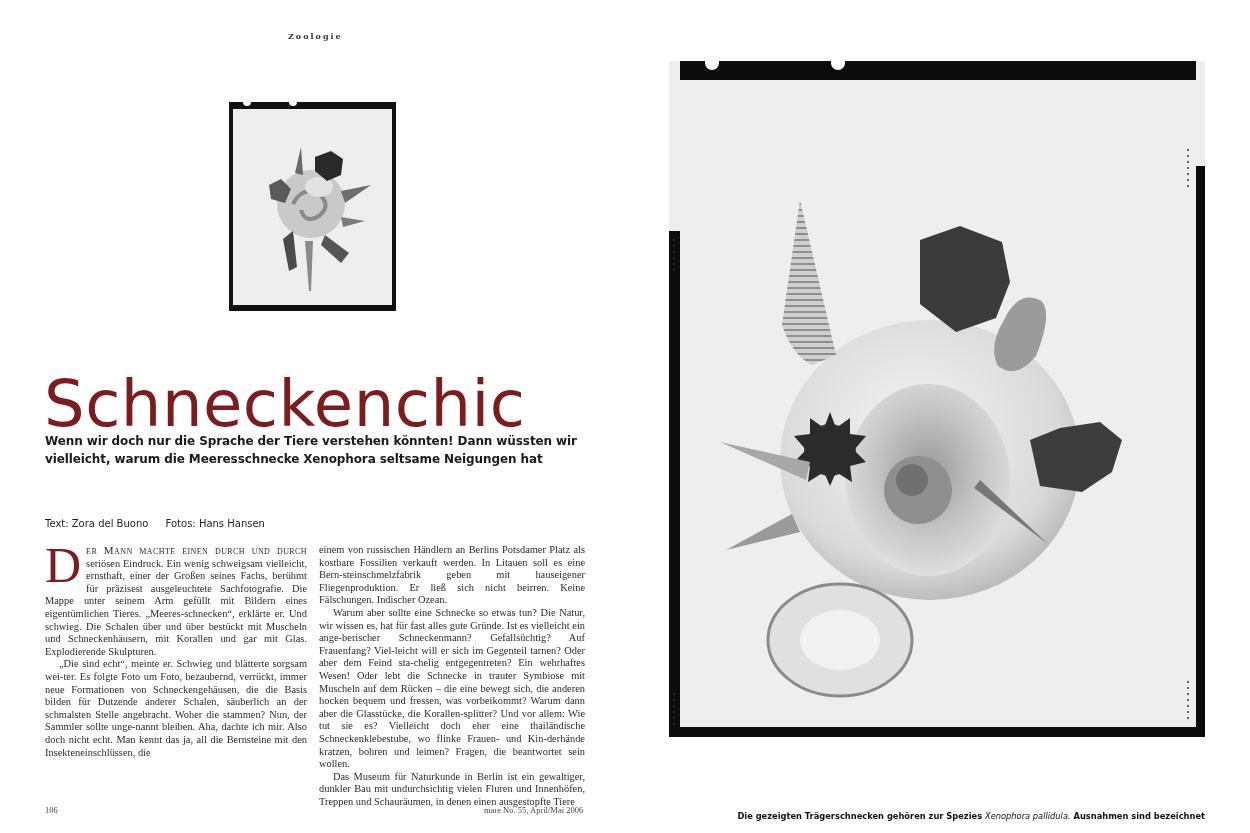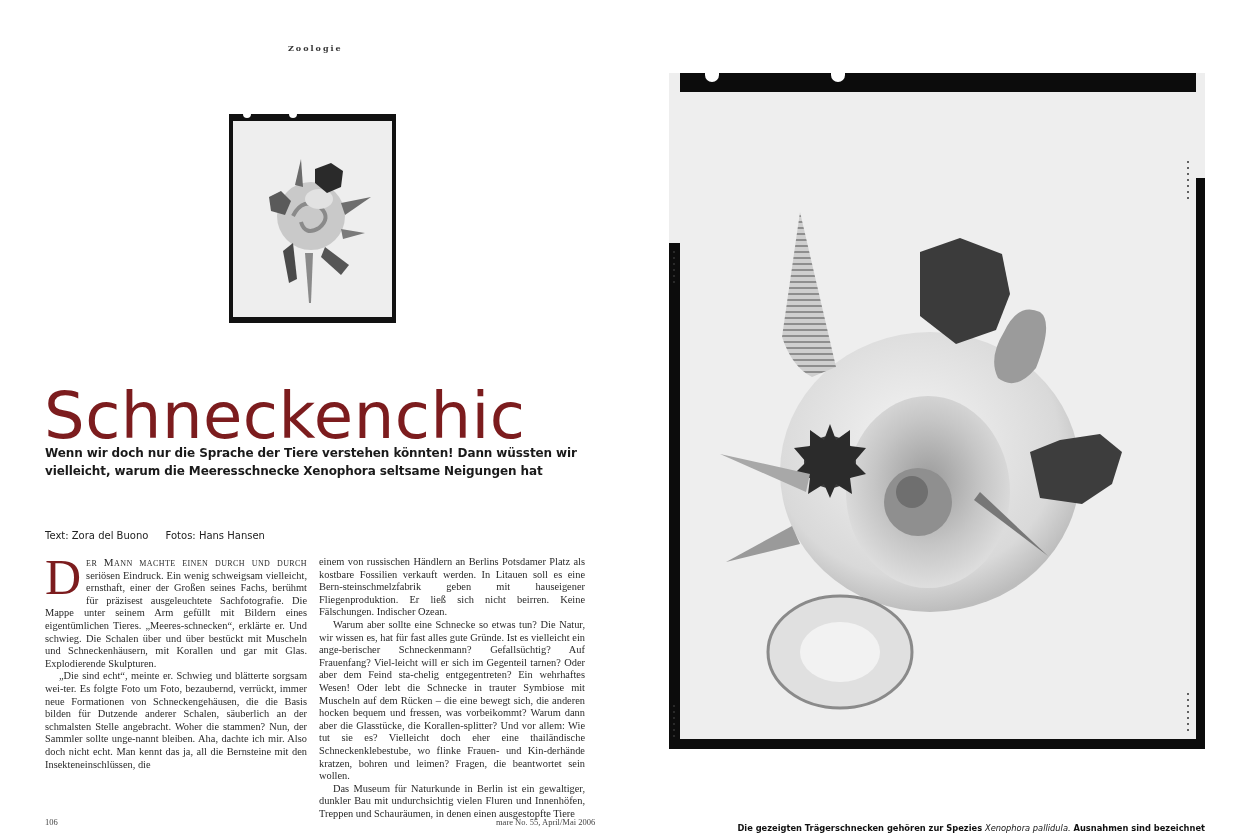--- a/index.html
+++ b/index.html
@@ -1,19 +1,19 @@
 <!DOCTYPE html>
 <html><head>
 <meta charset="utf-8">
 <style>
   * { margin: 0; padding: 0; box-sizing: border-box; }
   html, body { width: 1250px; height: 833px; background: #ffffff; overflow: hidden; }
   body { position: relative; font-family: "Liberation Serif", serif; color: #222; }
 
-  .page { position: absolute; top: 16px; height: 598px; }
+  .page { position: absolute; top: 4px; height: 598px; }
   .page-left { left: 0; width: 625px; }
   .page-right { left: 625px; width: 625px; }
 
   .rubric {
     position: absolute; left: 288px; top: 27px;
     font-family: "DejaVu Serif", serif; font-size: 8px; font-weight: bold;
     letter-spacing: 2px; color: #333;
   }
 
   
@@ -57,21 +57,21 @@
   .dropcap {
     float: left; font-family: "Liberation Serif", serif; font-size: 50px; line-height: 40px;
     color: #7c1c1e; margin: 1px 5px 0 0; height: 38px;
   }
   .smallcaps { font-variant: small-caps; letter-spacing: 0.4px; font-size: 11px; }
 
   .folio {
     position: absolute; top: 801px; font-family: "Liberation Serif", serif; font-size: 8.5px; color: #444;
   }
   .folio-left { left: 45px; }
-  .issue-line { left: 484px; margin-left: 12px; }
+  .issue-line { left: 484px; }
   .folio-right { left: 570px; margin-top: 32px; }
 
   
   .big-photo {
     position: absolute; left: 44px; top: 57px; width: 536px; height: 676px; background: #0c0c0c;
   }
   .big-photo .inner {
     position: absolute; left: 11px; top: 19px; right: 9px; bottom: 10px; background: #eeeeee;
   }
   .big-photo .notch {

